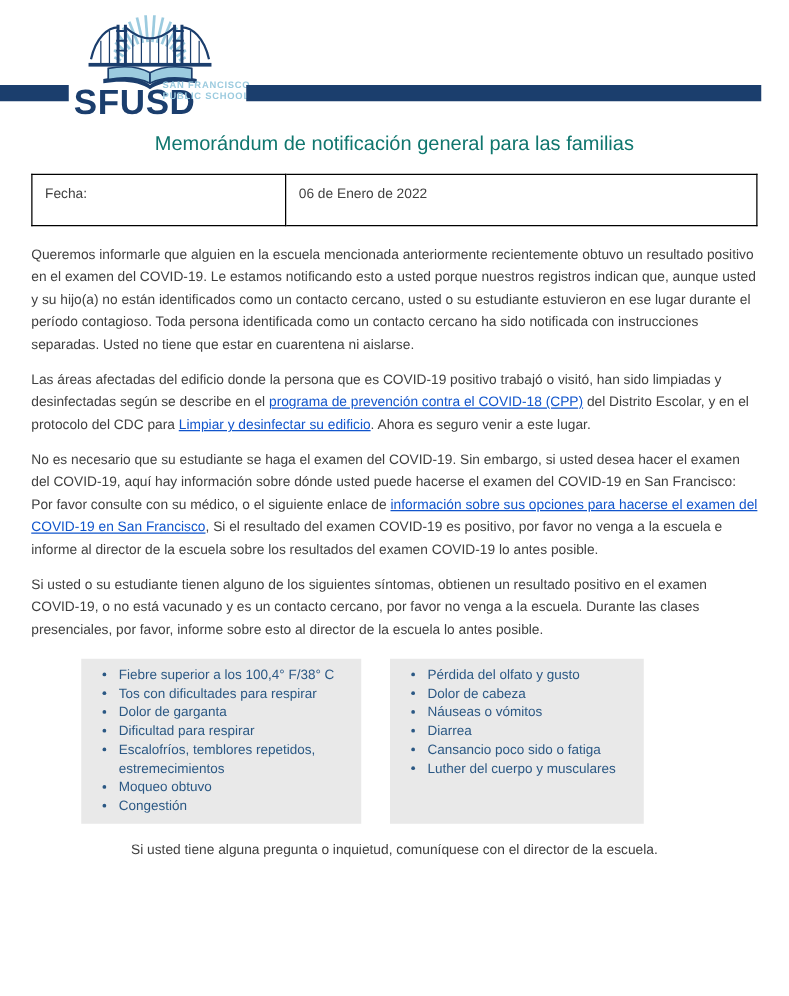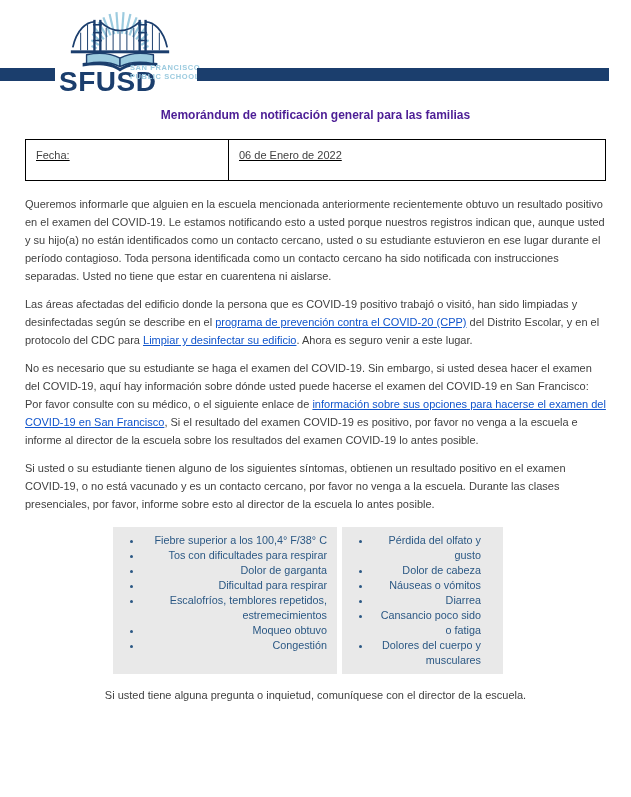--- a/index.html
+++ b/index.html
@@ -26,37 +26,37 @@
     position:absolute;left:59px;top:66px;font-size:28px;font-weight:bold;
     color:var(--navy);letter-spacing:0.5px;
   }
   .schools{
     position:absolute;left:130px;top:64px;font-size:7.5px;font-weight:bold;
     color:var(--lightblue);letter-spacing:0.6px;line-height:8.5px;white-space:nowrap;
   }
   
   main{margin:0 25px;}
   .title{
-    text-align:center;font-size:12px;font-weight:bold;color:#4c1d95;
+    text-align:center;font-size:16px;font-weight:normal;color:#0f766e;
     margin:12px 0 16px 0;line-height:15px;
   }
-  table.info{width:100%;border-collapse:collapse;margin:0 0 14px 0;text-decoration:underline;}
+  table.info{width:100%;border-collapse:collapse;margin:0 0 14px 0;}
   table.info td{
     border:1px solid var(--tableborder);font-size:11px;color:var(--text);
     padding:8px 10px;vertical-align:top;height:41px;box-sizing:border-box;
     line-height:15px;
   }
   td.label-cell{width:203px;}
   p.body-text{font-size:11px;line-height:18px;color:var(--text);margin:0 0 10px 0;}
   a.link{color:var(--link);text-decoration:underline;cursor:pointer;}
   
-  .symptoms{display:flex;gap:5px;margin:14px 0 0 88px;align-items:stretch;text-align:right;}
+  .symptoms{display:flex;gap:23px;margin:14px 0 0 40px;align-items:stretch;}
   .sym-box{background:var(--boxbg);padding:6px 6px 6px 4px;box-sizing:border-box;}
   .sym-box-left{width:224px;}
-  .sym-box-right{width:161px;}
+  .sym-box-right{width:203px;}
   .sym-box ul{margin:0;padding:0 4px 0 26px;}
   .sym-box-right ul{padding-right:16px;}
   .sym-box li{font-size:10.8px;line-height:15px;color:var(--boxtext);}
   
   .footer-note{
     text-align:center;font-size:11px;color:var(--text);margin:14px 0 0 0;line-height:15px;
   }
 </style>
 </head>
 <body>
@@ -139,21 +139,21 @@
         <tr>
           <td class="label-cell">Fecha:</td>
           <td>06 de Enero de 2022</td>
         </tr>
       </tbody>
     </table>
 
 
     <div id="paragraphs">
         <p class="body-text">Queremos informarle que alguien en la escuela mencionada anteriormente recientemente obtuvo un resultado positivo en el examen del COVID-19. Le estamos notificando esto a usted porque nuestros registros indican que, aunque usted y su hijo(a) no están identificados como un contacto cercano, usted o su estudiante estuvieron en ese lugar durante el período contagioso. Toda persona identificada como un contacto cercano ha sido notificada con instrucciones separadas. Usted no tiene que estar en cuarentena ni aislarse.</p>
-        <p class="body-text">Las áreas afectadas del edificio donde la persona que es COVID-19 positivo trabajó o visitó, han sido limpiadas y desinfectadas según se describe en el <a class="link">programa de prevención contra el COVID-20 (CPP)</a> del Distrito Escolar, y en el protocolo del CDC para <a class="link">Limpiar y desinfectar su edificio</a>.  Ahora es seguro venir a este lugar.</p>
+        <p class="body-text">Las áreas afectadas del edificio donde la persona que es COVID-19 positivo trabajó o visitó, han sido limpiadas y desinfectadas según se describe en el <a class="link">programa de prevención contra el COVID-18 (CPP)</a> del Distrito Escolar, y en el protocolo del CDC para <a class="link">Limpiar y desinfectar su edificio</a>.  Ahora es seguro venir a este lugar.</p>
         <p class="body-text">No es necesario que su estudiante se haga el examen del COVID-19.  Sin embargo, si usted desea hacer el examen del COVID-19, aquí hay información sobre dónde usted puede hacerse el examen del COVID-19 en San Francisco: Por favor consulte con su médico, o el siguiente enlace de <a class="link">información sobre sus opciones para hacerse el examen del COVID-19 en San Francisco</a>, Si el resultado del examen COVID-19 es positivo, por favor no venga a la escuela e informe al director de la escuela sobre los resultados del examen COVID-19 lo antes posible.</p>
         <p class="body-text">Si usted o su estudiante tienen alguno de los siguientes síntomas, obtienen un resultado positivo en el examen COVID-19, o no está vacunado y es un contacto cercano, por favor no venga a la escuela. Durante las clases presenciales, por favor, informe sobre esto al director de la escuela lo antes posible.</p>
       </div>
 
     <div class="symptoms">
       <div class="sym-box sym-box-left">
         <ul>
             <li>Fiebre superior a los 100,4° F/38° C</li>
             <li>Tos con dificultades para respirar</li>
             <li>Dolor de garganta</li>
@@ -163,21 +163,21 @@
             <li>Congestión</li>
           </ul>
       </div>
       <div class="sym-box sym-box-right">
         <ul>
             <li>Pérdida del olfato y gusto</li>
             <li>Dolor de cabeza</li>
             <li>Náuseas o vómitos</li>
             <li>Diarrea</li>
             <li>Cansancio poco sido o fatiga</li>
-            <li>Dolores del cuerpo y musculares</li>
+            <li>Luther del cuerpo y musculares</li>
           </ul>
       </div>
     </div>
 
     <p class="footer-note">Si usted tiene alguna pregunta o inquietud, comuníquese con el director de la escuela.</p>
   </main>
 
 </div>
 
 </body></html>

